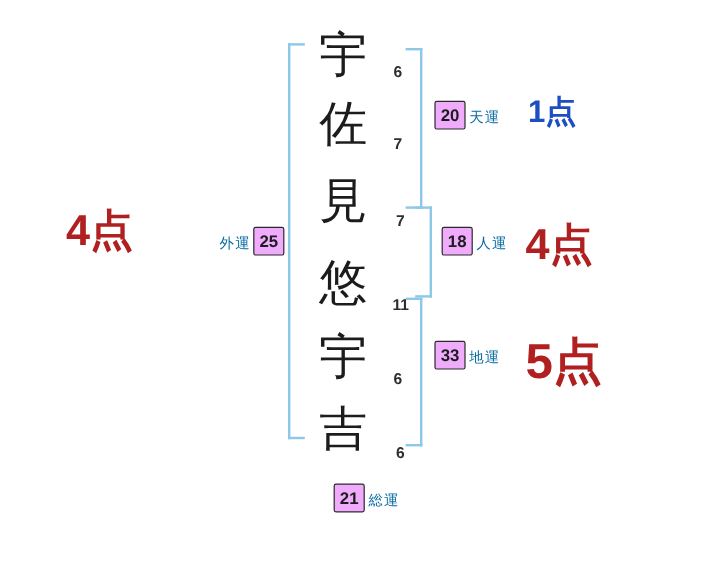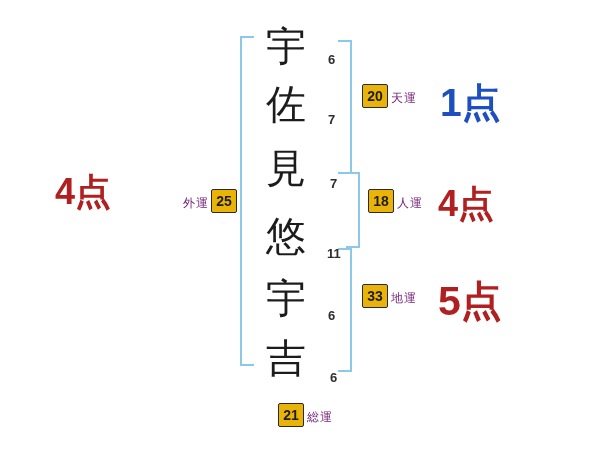--- a/index.html
+++ b/index.html
@@ -22,27 +22,27 @@
     border-bottom:2px solid var(--bracket);
     width:12px;
   }
   .bracket-right {
     border-right:2px solid var(--bracket);
     border-top:2px solid var(--bracket);
     border-bottom:2px solid var(--bracket);
     width:12px;
   }
   .num-box {
-    position:absolute; width:24px; height:22px; background:#eab308;
+    position:absolute; width:24px; height:22px; background:#f0abfc;
     border:1.6px solid #2a2a2a; border-radius:2px;
     display:flex; align-items:center; justify-content:center;
     font-size:14px; color:#1d1d1d; font-weight:bold;
   }
   .f-label {
-    position:absolute; font-size:12px; color:#701a75; letter-spacing:1px;
+    position:absolute; font-size:12px; color:#0369a1; letter-spacing:1px;
   }
   .score { position:absolute; font-weight:bold; white-space:nowrap; }
   .score.red  { color:var(--red); }
   .score.blue { color:var(--blue); }
 </style>
 </head>
 <body>
 
 <div class="canvas" style="--red: #b02020; --blue: #1e4fc0; --bracket: #8cc8e8;">
 
@@ -60,21 +60,21 @@
 
   <div class="strokes" style="left:328px; top:52px">6</div>
   <div class="strokes" style="left:328px; top:112px">7</div>
   <div class="strokes" style="left:330px; top:176px">7</div>
   <div class="strokes" style="left:327px; top:246px">11</div>
   <div class="strokes" style="left:328px; top:308px">6</div>
   <div class="strokes" style="left:330px; top:370px">6</div>
 
   <div class="num-box" style="left:362px; top:84px">20</div>
   <div class="f-label" style="left:391px; top:90px">天運</div>
-  <div class="score blue" style="left:440px; top:76px; font-size:39px;">1点</div>
+  <div class="score blue" style="left:440px; top:76px; font-size:26px;">1点</div>
 
   <div class="num-box" style="left:368px; top:189px">18</div>
   <div class="f-label" style="left:397px; top:195px">人運</div>
   <div class="score red" style="left:438px; top:180px; font-size:36px;">4点</div>
 
   <div class="num-box" style="left:362px; top:284px">33</div>
   <div class="f-label" style="left:391px; top:290px">地運</div>
   <div class="score red" style="left:438px; top:274px; font-size:41px;">5点</div>
 
   <div class="f-label" style="left:183px; top:195px">外運</div>

